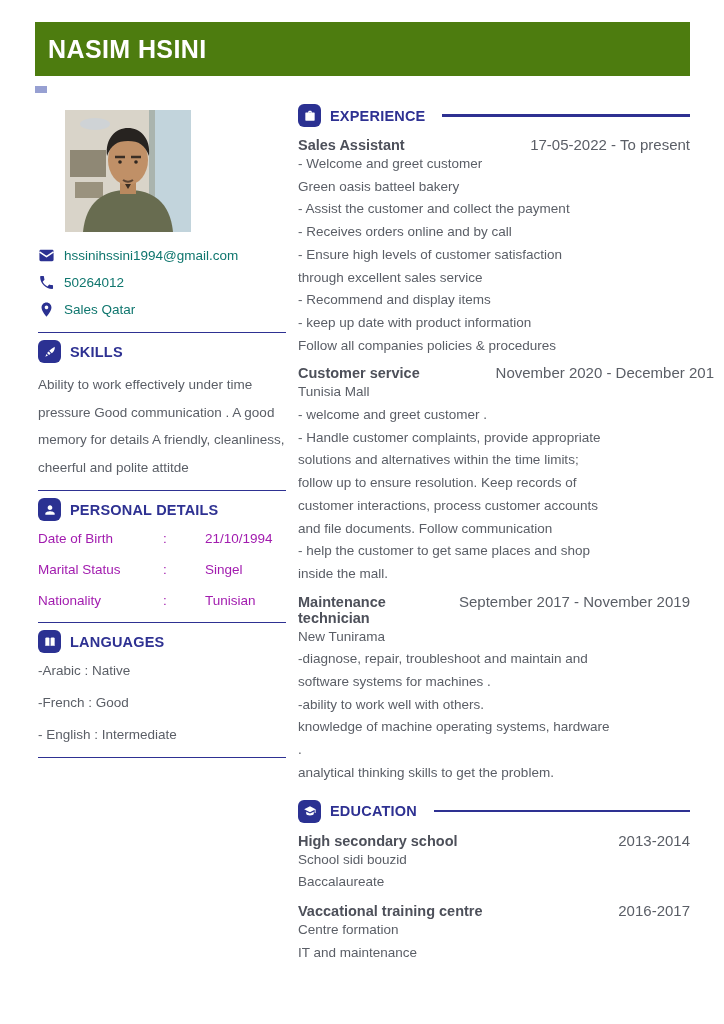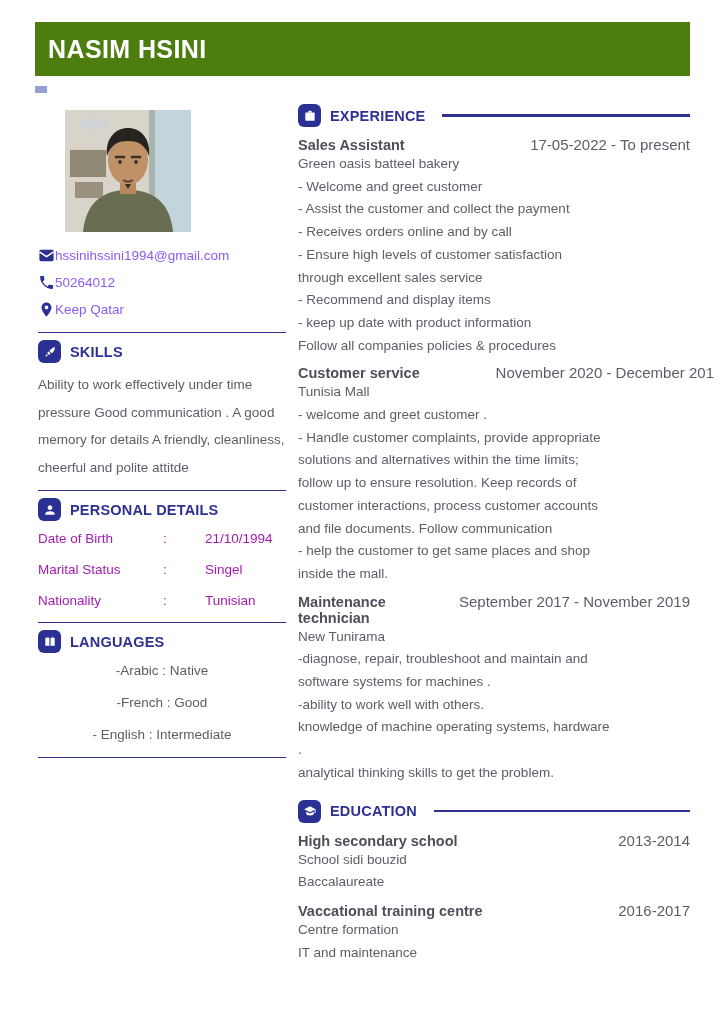--- a/index.html
+++ b/index.html
@@ -19,42 +19,42 @@
     color: #ffffff; font-size: 25px; font-weight: bold; letter-spacing: 0.4px;
   }
   .accent { position: absolute; left: 35px; top: 86px; width: 12px; height: 7px; background: #97a0d2; }
 
   
   .sidebar { position: absolute; left: 38px; top: 110px; width: 248px; }
   .photo { margin: 0 0 10px 27px; width: 126px; height: 122px; overflow: hidden; }
   .photo svg { display: block; }
 
   .contact { list-style: none; margin: 0; padding: 0; }
-  .contact li { display: flex; align-items: center; height: 27px; color: #8b5cf6; font-size: 13.5px; }
+  .contact li { display: flex; align-items: center; gap: 9px; height: 27px; color: #0f766e; font-size: 13.5px; }
   .cicon { width: 17px; height: 17px; flex: none; display: flex; }
   .cicon svg { width: 100%; height: 100%; fill: #2b3192; }
 
   .divider { border-top: 1.6px solid #2e3192; margin: 9px 0 7px 0; }
 
   .sec-head { display: flex; align-items: center; gap: 9px; margin: 4px 0 8px 0; }
   .badge {
     width: 23px; height: 23px; background: #2b3192; border-radius: 6px;
     display: flex; align-items: center; justify-content: center; flex: none;
   }
   .badge svg { width: 14px; height: 14px; fill: #ffffff; }
   .sec-title { color: #2e3192; font-weight: bold; font-size: 14.5px; letter-spacing: 0.2px; }
 
   .skills-text { color: #5a5e66; font-size: 13.5px; line-height: 27.5px; margin: 2px 0 4px 0; }
 
   .pd-rows { margin-top: 8px; }
   .pd-row { display: flex; color: #a21caf; font-size: 13.5px; margin-bottom: 12px; line-height: 19px; gap: 28px; }
   .pd-label { width: 97px; flex: none; }
   .pd-sep { width: 14px; flex: none; }
 
-  .langs { list-style: none; margin: 8px 0 0 0; padding: 0; text-align: center; }
+  .langs { list-style: none; margin: 8px 0 0 0; padding: 0; }
   .langs li { color: #5a5e66; font-size: 13.5px; line-height: 19px; margin-bottom: 13px; }
 
   
   .maincol { position: absolute; left: 298px; top: 104px; width: 392px; }
   .sec-head.main { margin: 0 0 9px 0; }
   .rule { flex: 1; height: 2.5px; background: #2e3192; margin-left: 8px; }
 
   .job { margin-bottom: 7px; }
   .job-head { display: flex; justify-content: space-between; align-items: baseline; gap: 16px; }
   .role { font-weight: bold; font-size: 14.5px; color: #4d505a; }
@@ -114,21 +114,21 @@
             </svg>
         </span>
         <span>50264012</span>
       </li>
       <li>
         <span class="cicon">
           <svg viewBox="0 0 24 24">
               <path d="M12 2C8.1 2 5 5.1 5 9c0 5.2 7 13 7 13s7-7.8 7-13c0-3.9-3.1-7-7-7zm0 9.5c-1.4 0-2.5-1.1-2.5-2.5S10.6 6.5 12 6.5s2.5 1.1 2.5 2.5-1.1 2.5-2.5 2.5z"></path>
             </svg>
         </span>
-        <span>Keep Qatar</span>
+        <span>Sales Qatar</span>
       </li>
     </ul>
 
     <div class="divider"></div>
 
     <div class="sec-head">
       <span class="badge">
         <svg viewBox="0 0 24 24">
             <path d="M20 3c.7 3-.5 6.8-3 9.3l-2 2-4.3-4.3 2-2C15.2 5.5 19 4.3 20 3zM9.6 11 7 13.6l3.4 3.4 2.6-2.6L9.6 11zM6 15.5 4 20l4.5-2-2.5-2.5z"></path>
           </svg>
@@ -196,22 +196,22 @@
       <span class="sec-title">EXPERIENCE</span>
       <span class="rule"></span>
     </div>
 
     <section class="job">
       <div class="job-head">
         <span class="role">Sales Assistant</span>
         <span class="jdate">17-05-2022 - To present</span>
       </div>
       <div class="jlines">
+          <div>- Welcome and greet customer</div>
           <div>Green oasis batteel bakery</div>
-          <div>- Welcome and greet customer</div>
           <div>- Assist the customer and collect the payment</div>
           <div>- Receives orders online and by call</div>
           <div>- Ensure high levels of customer satisfaction</div>
           <div>through excellent sales service</div>
           <div>- Recommend and display items</div>
           <div>- keep up date with product information</div>
           <div>Follow all companies policies &amp; procedures</div>
         </div>
     </section>
 

